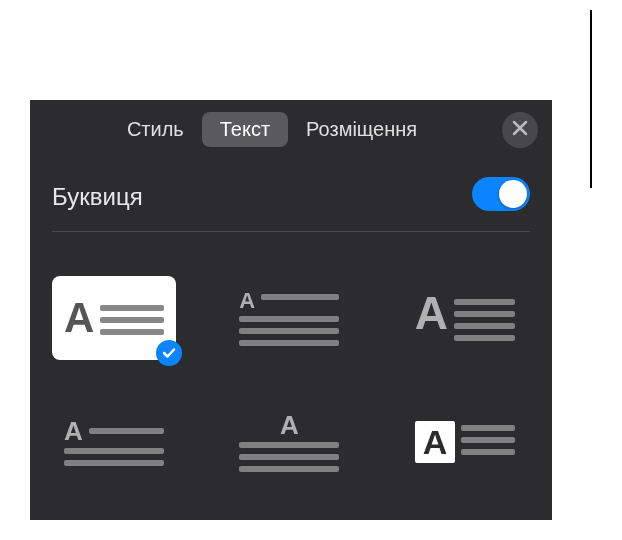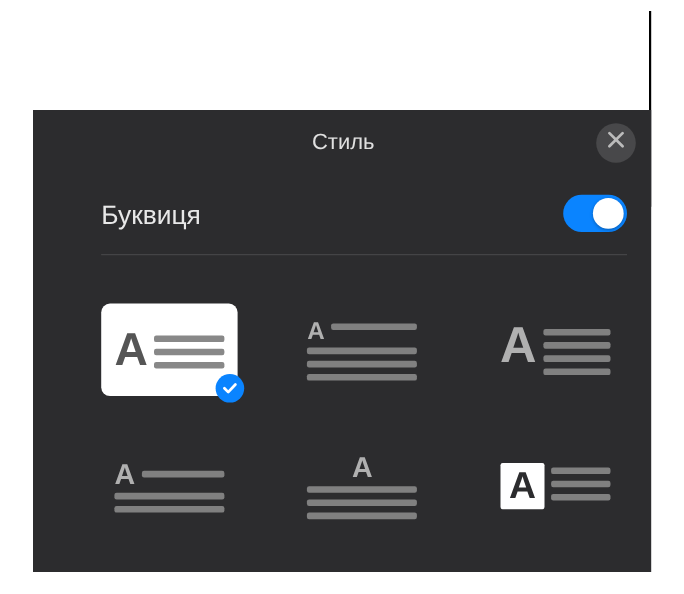--- a/index.html
+++ b/index.html
@@ -19,25 +19,24 @@
       top: 10px;
       left: 590px;
       width: 2px;
       height: 178px;
       background: #000;
     }
     .panel {
       position: absolute;
       top: 100px;
       left: 30px;
-      width: 562px;
+      width: 522px;
       height: 420px;
       background: #2c2c2e;
       border-radius: 0;
-      padding-left: 40px;
     }
     .tab-bar {
       display: flex;
       align-items: center;
       justify-content: center;
       padding: 12px 50px 12px 12px;
       position: relative;
       gap: 0;
     }
     .tab-group {
@@ -216,20 +215,22 @@
 </head>
 <body>
 
 <div class="pointer-line"></div>
 
 <div class="panel">
 
   <div class="tab-bar">
     <div class="tab-group">
       <div class="tab">Стиль</div>
+      <div class="tab active">Текст</div>
+      <div class="tab">Розміщення</div>
     </div>
     <div class="close-btn">
       <span>
         <svg viewBox="0 0 16 16">
             <path d="M2 2 L14 14 M14 2 L2 14" stroke="#bbb" stroke-width="2.5" stroke-linecap="round"></path>
           </svg>
       </span>
     </div>
   </div>
 

